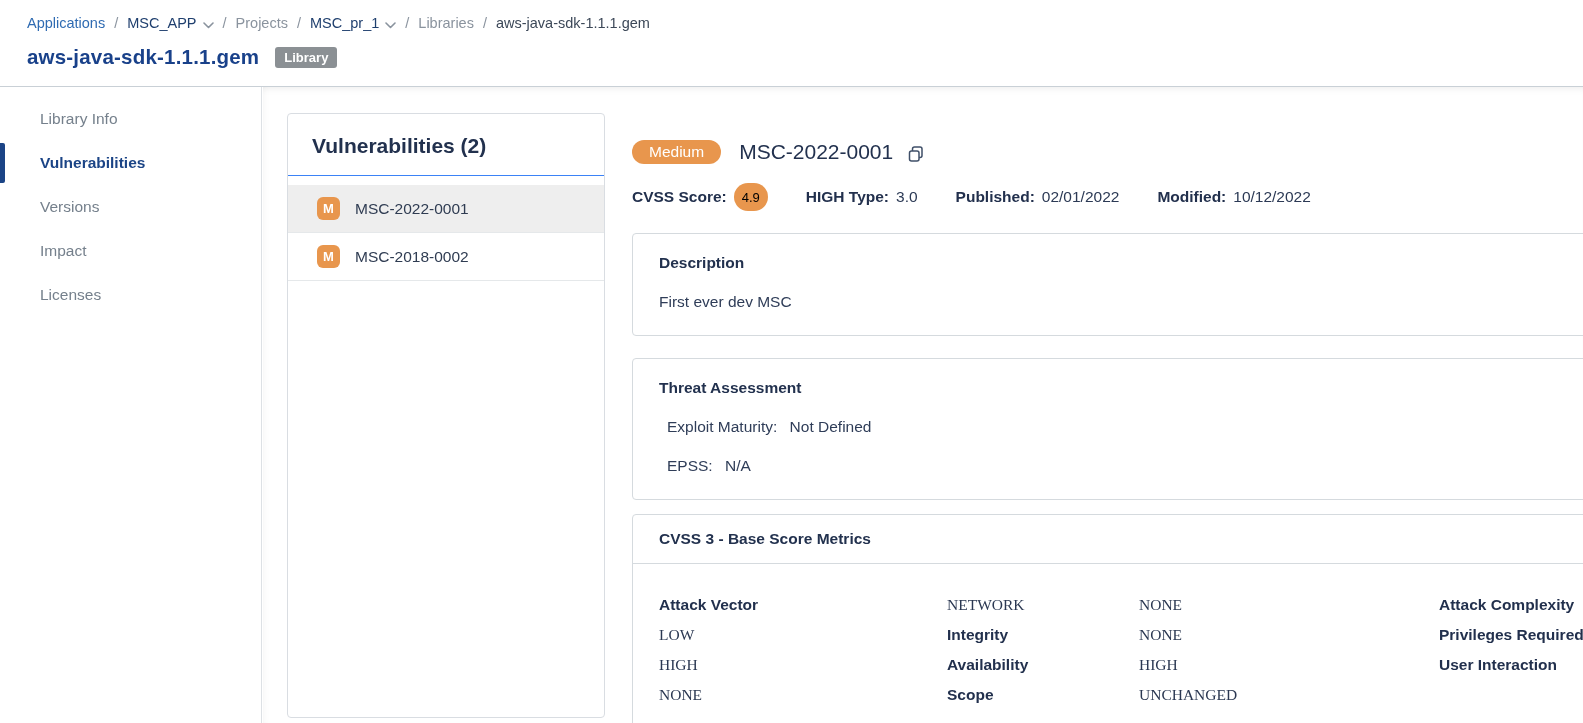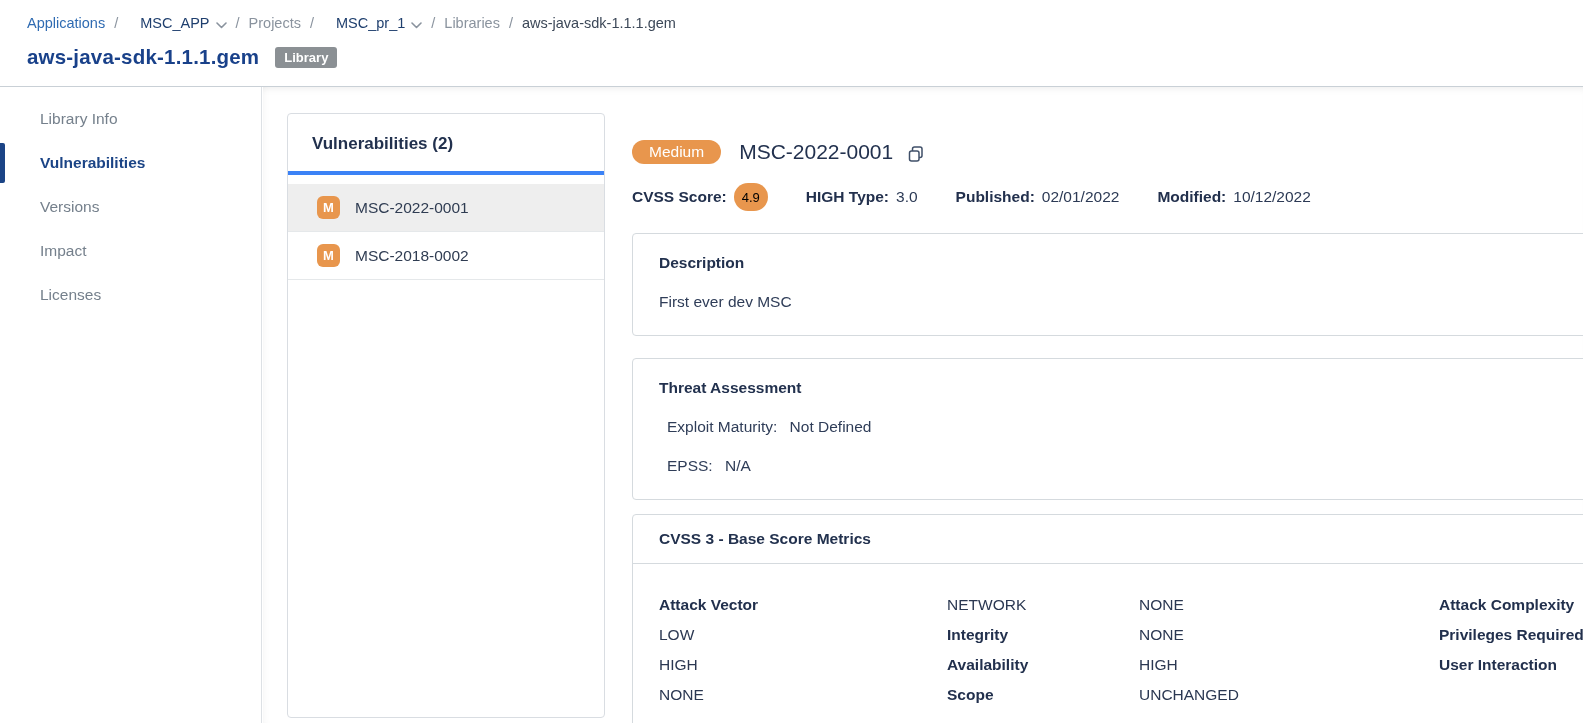--- a/index.html
+++ b/index.html
@@ -3,21 +3,21 @@
 <meta charset="utf-8">
 <style>
   * { margin:0; padding:0; box-sizing:border-box; }
   html,body { width:1583px; height:723px; background:#fff; }
   body { font-family:"Liberation Sans","DejaVu Sans",sans-serif; overflow:hidden; }
   .page { position:relative; width:1583px; height:723px; background:#fff; overflow:hidden; }
 
   
   .breadcrumb { position:absolute; top:14px; left:27px; display:flex; align-items:center; gap:9px; font-size:14.5px; white-space:nowrap; }
   .crumb-link { color:#2f6bb2; cursor:pointer; }
-  .crumb-dropdown { color:#1f3f6e; cursor:pointer; display:flex; align-items:center; gap:6px;margin-left:13px; }
+  .crumb-dropdown { color:#1f3f6e; cursor:pointer; display:flex; align-items:center; gap:6px; }
   .crumb-plain { color:#8a939e; }
   .crumb-current { color:#3c4858; }
   .crumb-sep { color:#8a939e; }
   .chev { display:inline-block; margin-top:2px; }
 
   .title-row { position:absolute; top:45px; left:27px; display:flex; align-items:center; gap:16px; }
   .page-title { font-size:20.5px; font-weight:700; color:#19418a; letter-spacing:.2px; }
   .library-badge { background:#8b9094; color:#fff; font-size:13px; font-weight:700; padding:3px 9px; border-radius:3px; }
 
   .header-divider { position:absolute; top:86px; left:0; right:0; height:1px; background:#c9d0d6; }
@@ -27,21 +27,21 @@
   .side-item { position:relative; display:flex; align-items:center; height:44px; padding-left:40px; font-size:15.5px; color:#75808c; cursor:pointer; }
   .side-item.active { color:#1b4486; font-weight:700; }
   .active-bar { position:absolute; left:0; top:2px; width:5px; height:40px; background:#1b4486; border-radius:0 2px 2px 0; }
 
   
   .main { position:absolute; top:87px; left:263px; right:0; bottom:0; background:#fff;
           box-shadow: inset 0 7px 8px -7px rgba(0,0,0,.10), inset 7px 0 8px -7px rgba(0,0,0,.05); }
 
   
   .vuln-panel { position:absolute; left:24px; top:26px; width:318px; bottom:5px; background:#fff; border:1px solid #d9dde2; border-radius:4px; }
-  .vuln-panel-header { font-size:17px; font-weight:700; color:#22314e; padding:20px 24px 17px 24px; border-bottom:4px solid #3b82f6; }
+  .vuln-panel-header { font-size:21px; font-weight:700; color:#22314e; padding:20px 24px 17px 24px; border-bottom:1px solid #3b82f6; }
   .vuln-items { padding-top:9px; }
   .vuln-item { display:flex; align-items:center; gap:15px; height:48px; padding-left:29px; border-bottom:1px solid #e5e8ea; cursor:pointer; font-size:15.5px; color:#2f3c52; }
   .vuln-item.selected { background:#eeeeee; }
   .sev-chip { width:23px; height:23px; border-radius:6px; background:#e8964d; color:#fff; font-size:13px; font-weight:700; display:flex; align-items:center; justify-content:center; }
 
   
   .detail { position:absolute; left:369px; top:53px; width:1010px; }
   .detail-title-row { display:flex; align-items:center; gap:18px; }
   .severity-pill { background:#e8964d; color:#fff; font-size:15.5px; padding:3px 17px; border-radius:17px; }
   .detail-id { font-size:21px; font-weight:500; color:#22314e; }
@@ -59,21 +59,21 @@
   .card-title { font-size:15.5px; font-weight:700; color:#22314e; }
   .card-text { font-size:15.5px; color:#2f3d58; margin-top:21px; }
   .threat-row { font-size:15.5px; color:#2f3d58; margin-top:21px; }
   .threat-row .t-label { margin-right:8px;margin-left:8px; }
 
   .card-cvss { margin-top:14px; }
   .cvss-header { font-size:15.5px; font-weight:700; color:#22314e; padding:15px 26px; border-bottom:1px solid #d5dade; }
   .cvss-grid { display:grid; grid-template-columns:288px 192px 300px auto; row-gap:0; padding:26px 26px 44px 26px; }
   .cvss-cell { height:30px; display:flex; align-items:center; font-size:15.5px; }
   .cvss-label { font-weight:700; color:#22304d; }
-  .cvss-value { color:#2b3852; }
+  .cvss-value { color:#2b3852;font-family:Liberation Serif, serif; }
 </style>
 </head>
 <body>
 
 <div class="page">
 
   <div class="breadcrumb">
     <span class="crumb-link">Applications</span>
     <span class="crumb-sep">/</span>
     <span class="crumb-dropdown">

